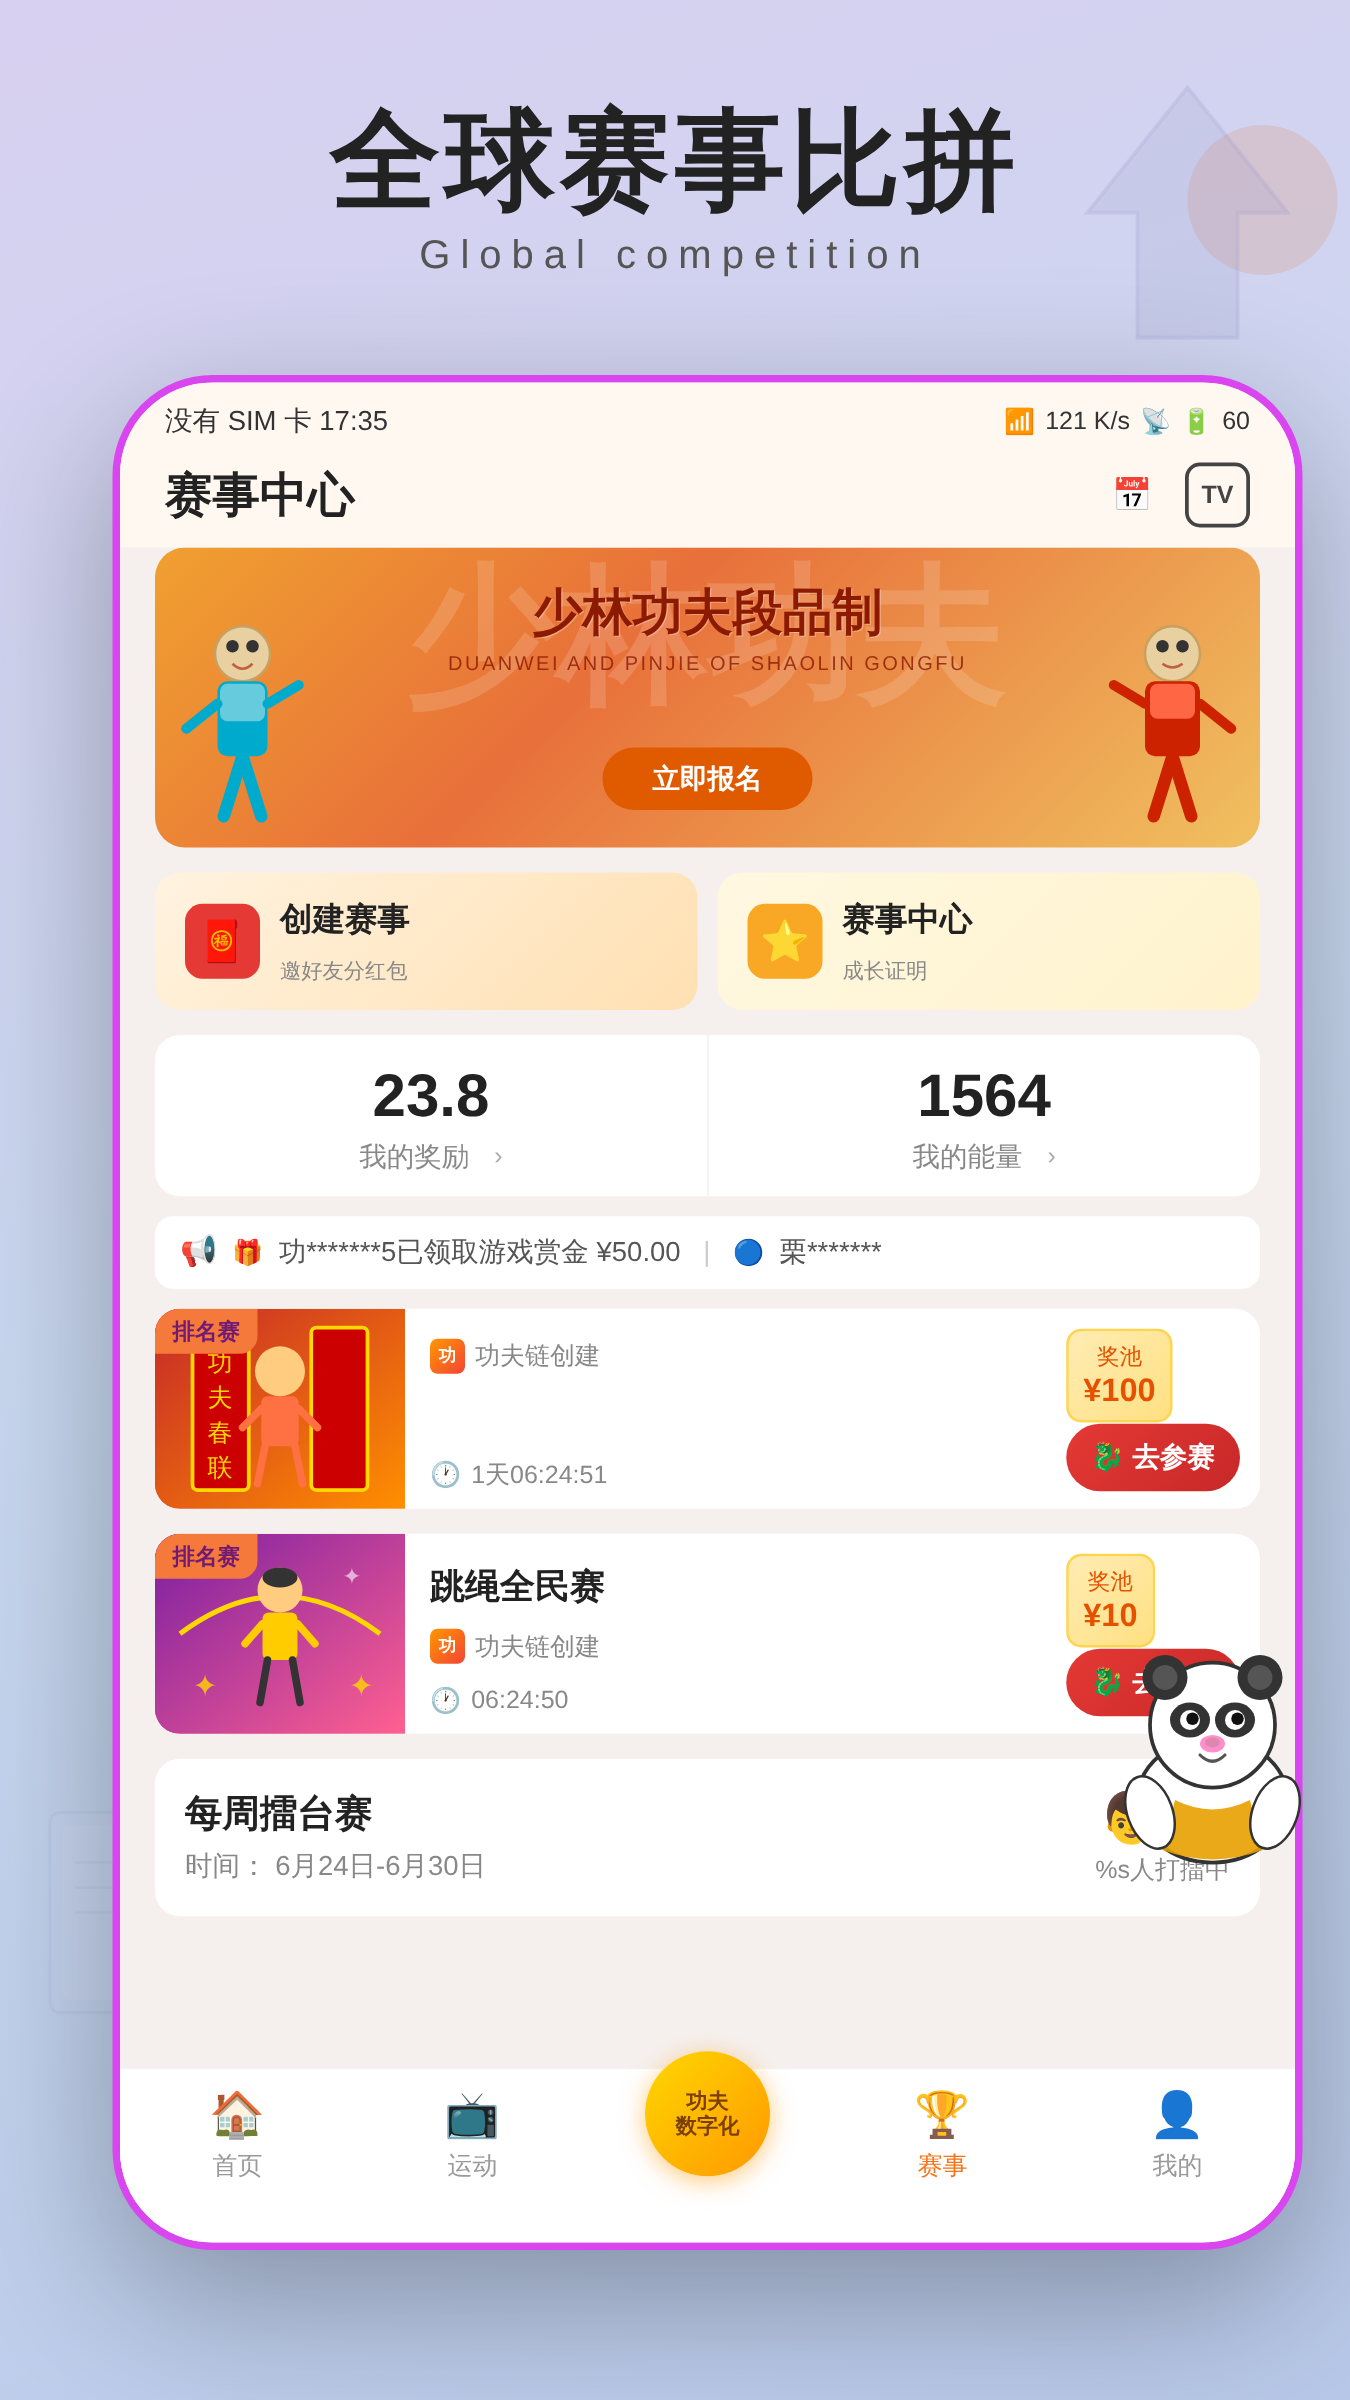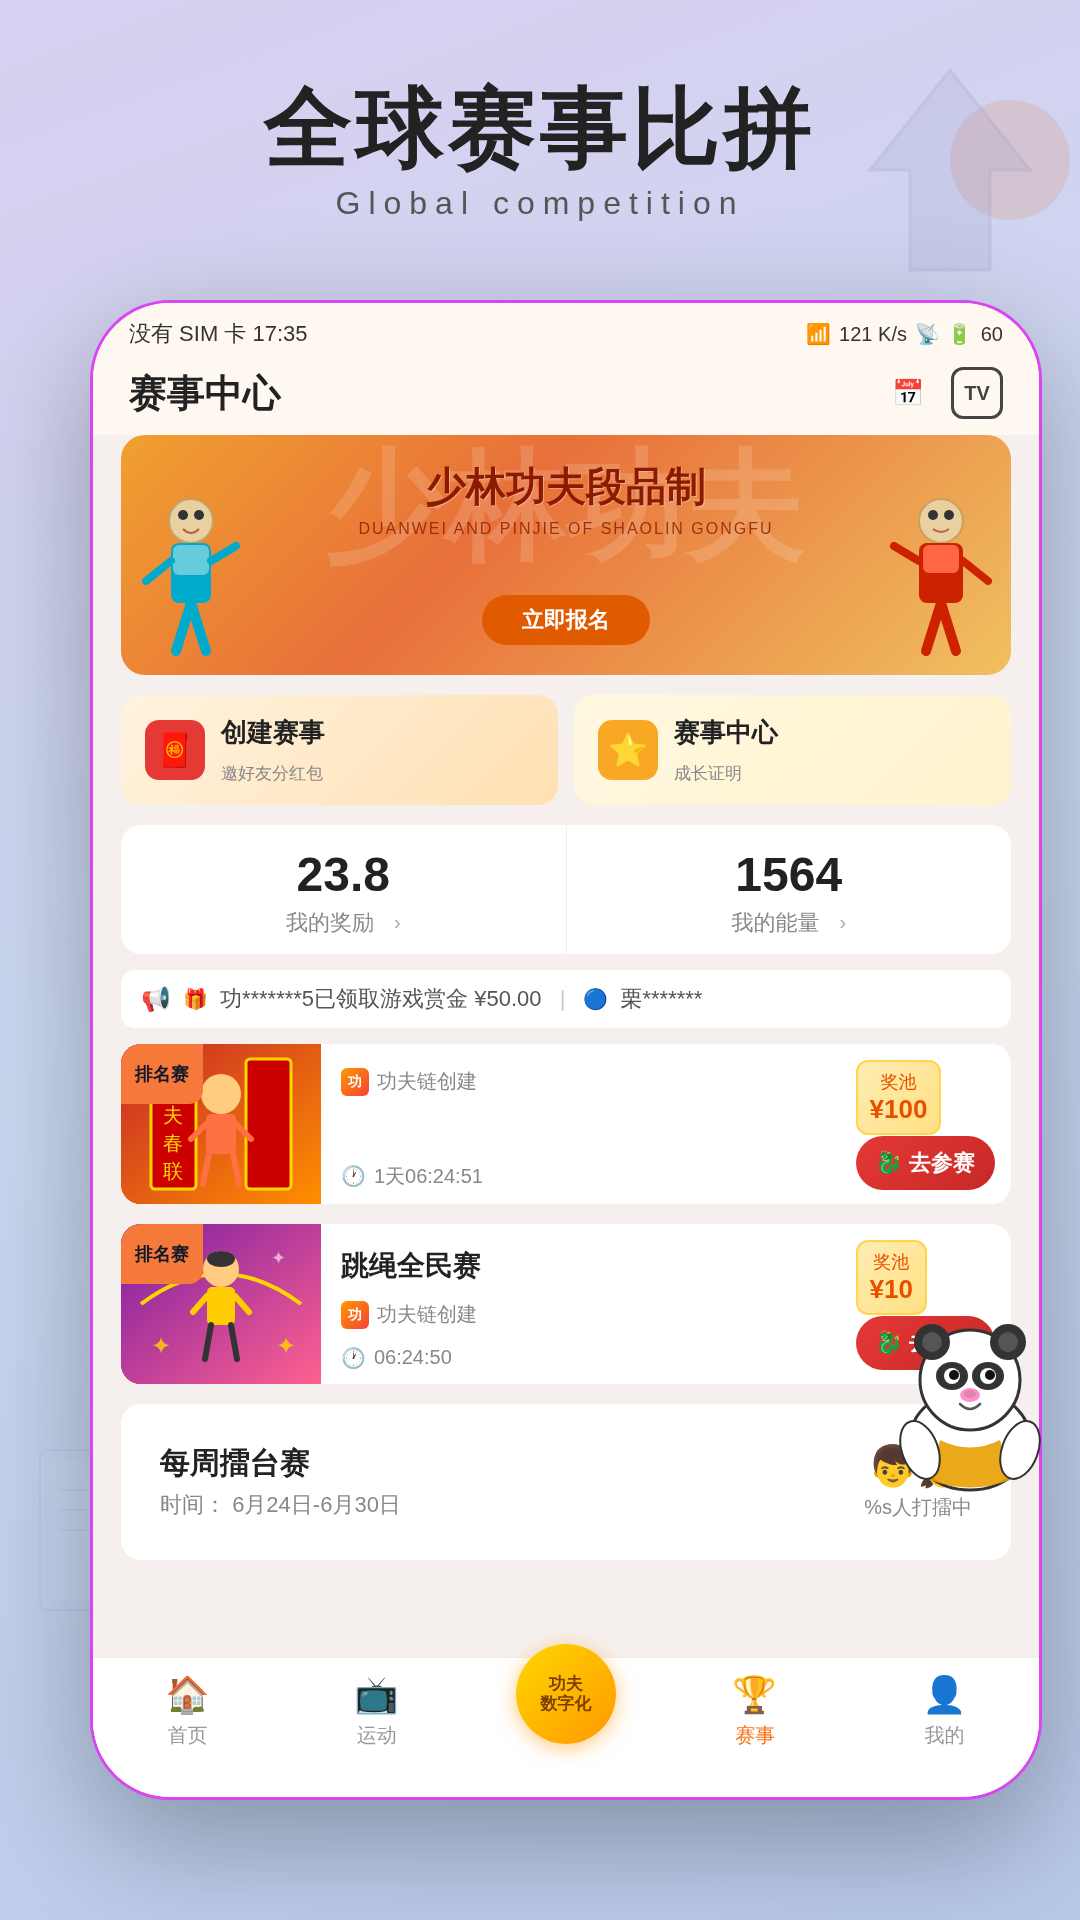--- a/index.html
+++ b/index.html
@@ -66,21 +66,21 @@
 
     
     .phone-mockup {
       position: absolute;
       top: 300px;
       left: 90px;
       width: 952px;
       height: 1500px;
       background: #fff8f0;
       border-radius: 80px;
-      border: 3px solid #d946ef;
+      border: 6px solid #d946ef;
       overflow: hidden;
       box-shadow: 0 40px 120px rgba(0,0,0,0.3);
       z-index: 5;
     }
 
     
     .panda-mascot {
       position: absolute;
       bottom: 420px;
       right: 20px;
@@ -309,24 +309,24 @@
       margin-bottom: 20px;
       overflow: hidden;
       display: flex;
       align-items: stretch;
       position: relative;
     }
     .comp-badge {
       position: absolute;
       top: 0; left: 0;
       background: #f4793a;
-      color: #0f172a;
+      color: #701a75;
       font-size: 18px;
       font-weight: 700;
-      padding: 18px 14px;
+      padding: 6px 14px;
       border-radius: 0 0 14px 0;
       z-index: 2;
     }
     .comp-thumb {
       width: 200px;
       min-height: 160px;
       flex-shrink: 0;
       position: relative;
       overflow: hidden;
     }
@@ -420,21 +420,21 @@
       display: flex;
       align-items: center;
       gap: 6px;
     }
 
     
     .weekly-section {
       margin: 0 28px 20px;
       background: #fff;
       border-radius: 20px;
-      padding: 39px;
+      padding: 24px;
     }
     .weekly-header {
       display: flex;
       justify-content: space-between;
       align-items: flex-start;
     }
     .weekly-title {
       font-size: 30px;
       font-weight: 700;
       color: #222;

